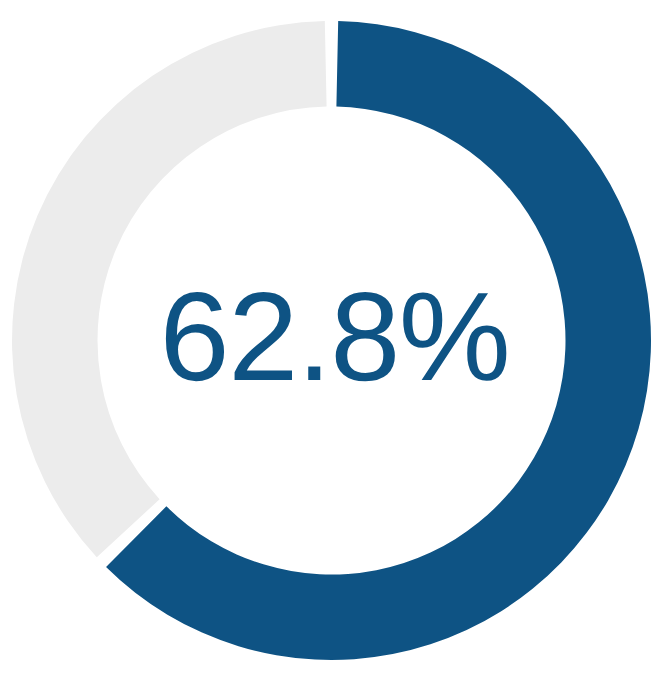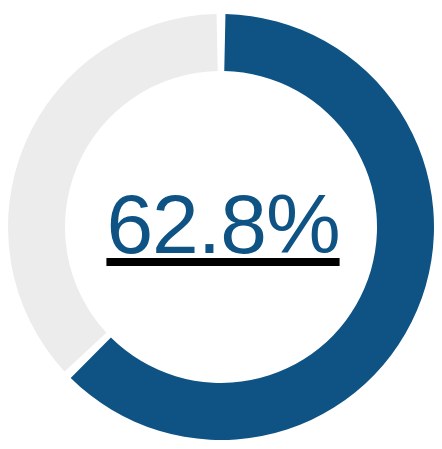--- a/index.html
+++ b/index.html
@@ -31,21 +31,20 @@
   .center-label {
     position: absolute;
     left: 0;
     top: 0;
     width: 442px;
     height: 449px;
     display: flex;
     align-items: center;
     justify-content: center;
     pointer-events: none;
-    text-decoration: underline;
   }
   .center-label-text {
     font-family: "Liberation Sans", sans-serif;
     font-size: 84px;
     font-weight: 400;
     letter-spacing: -1px;
     line-height: 1;
     color: #0E5384;
     white-space: nowrap;
     position: relative;

